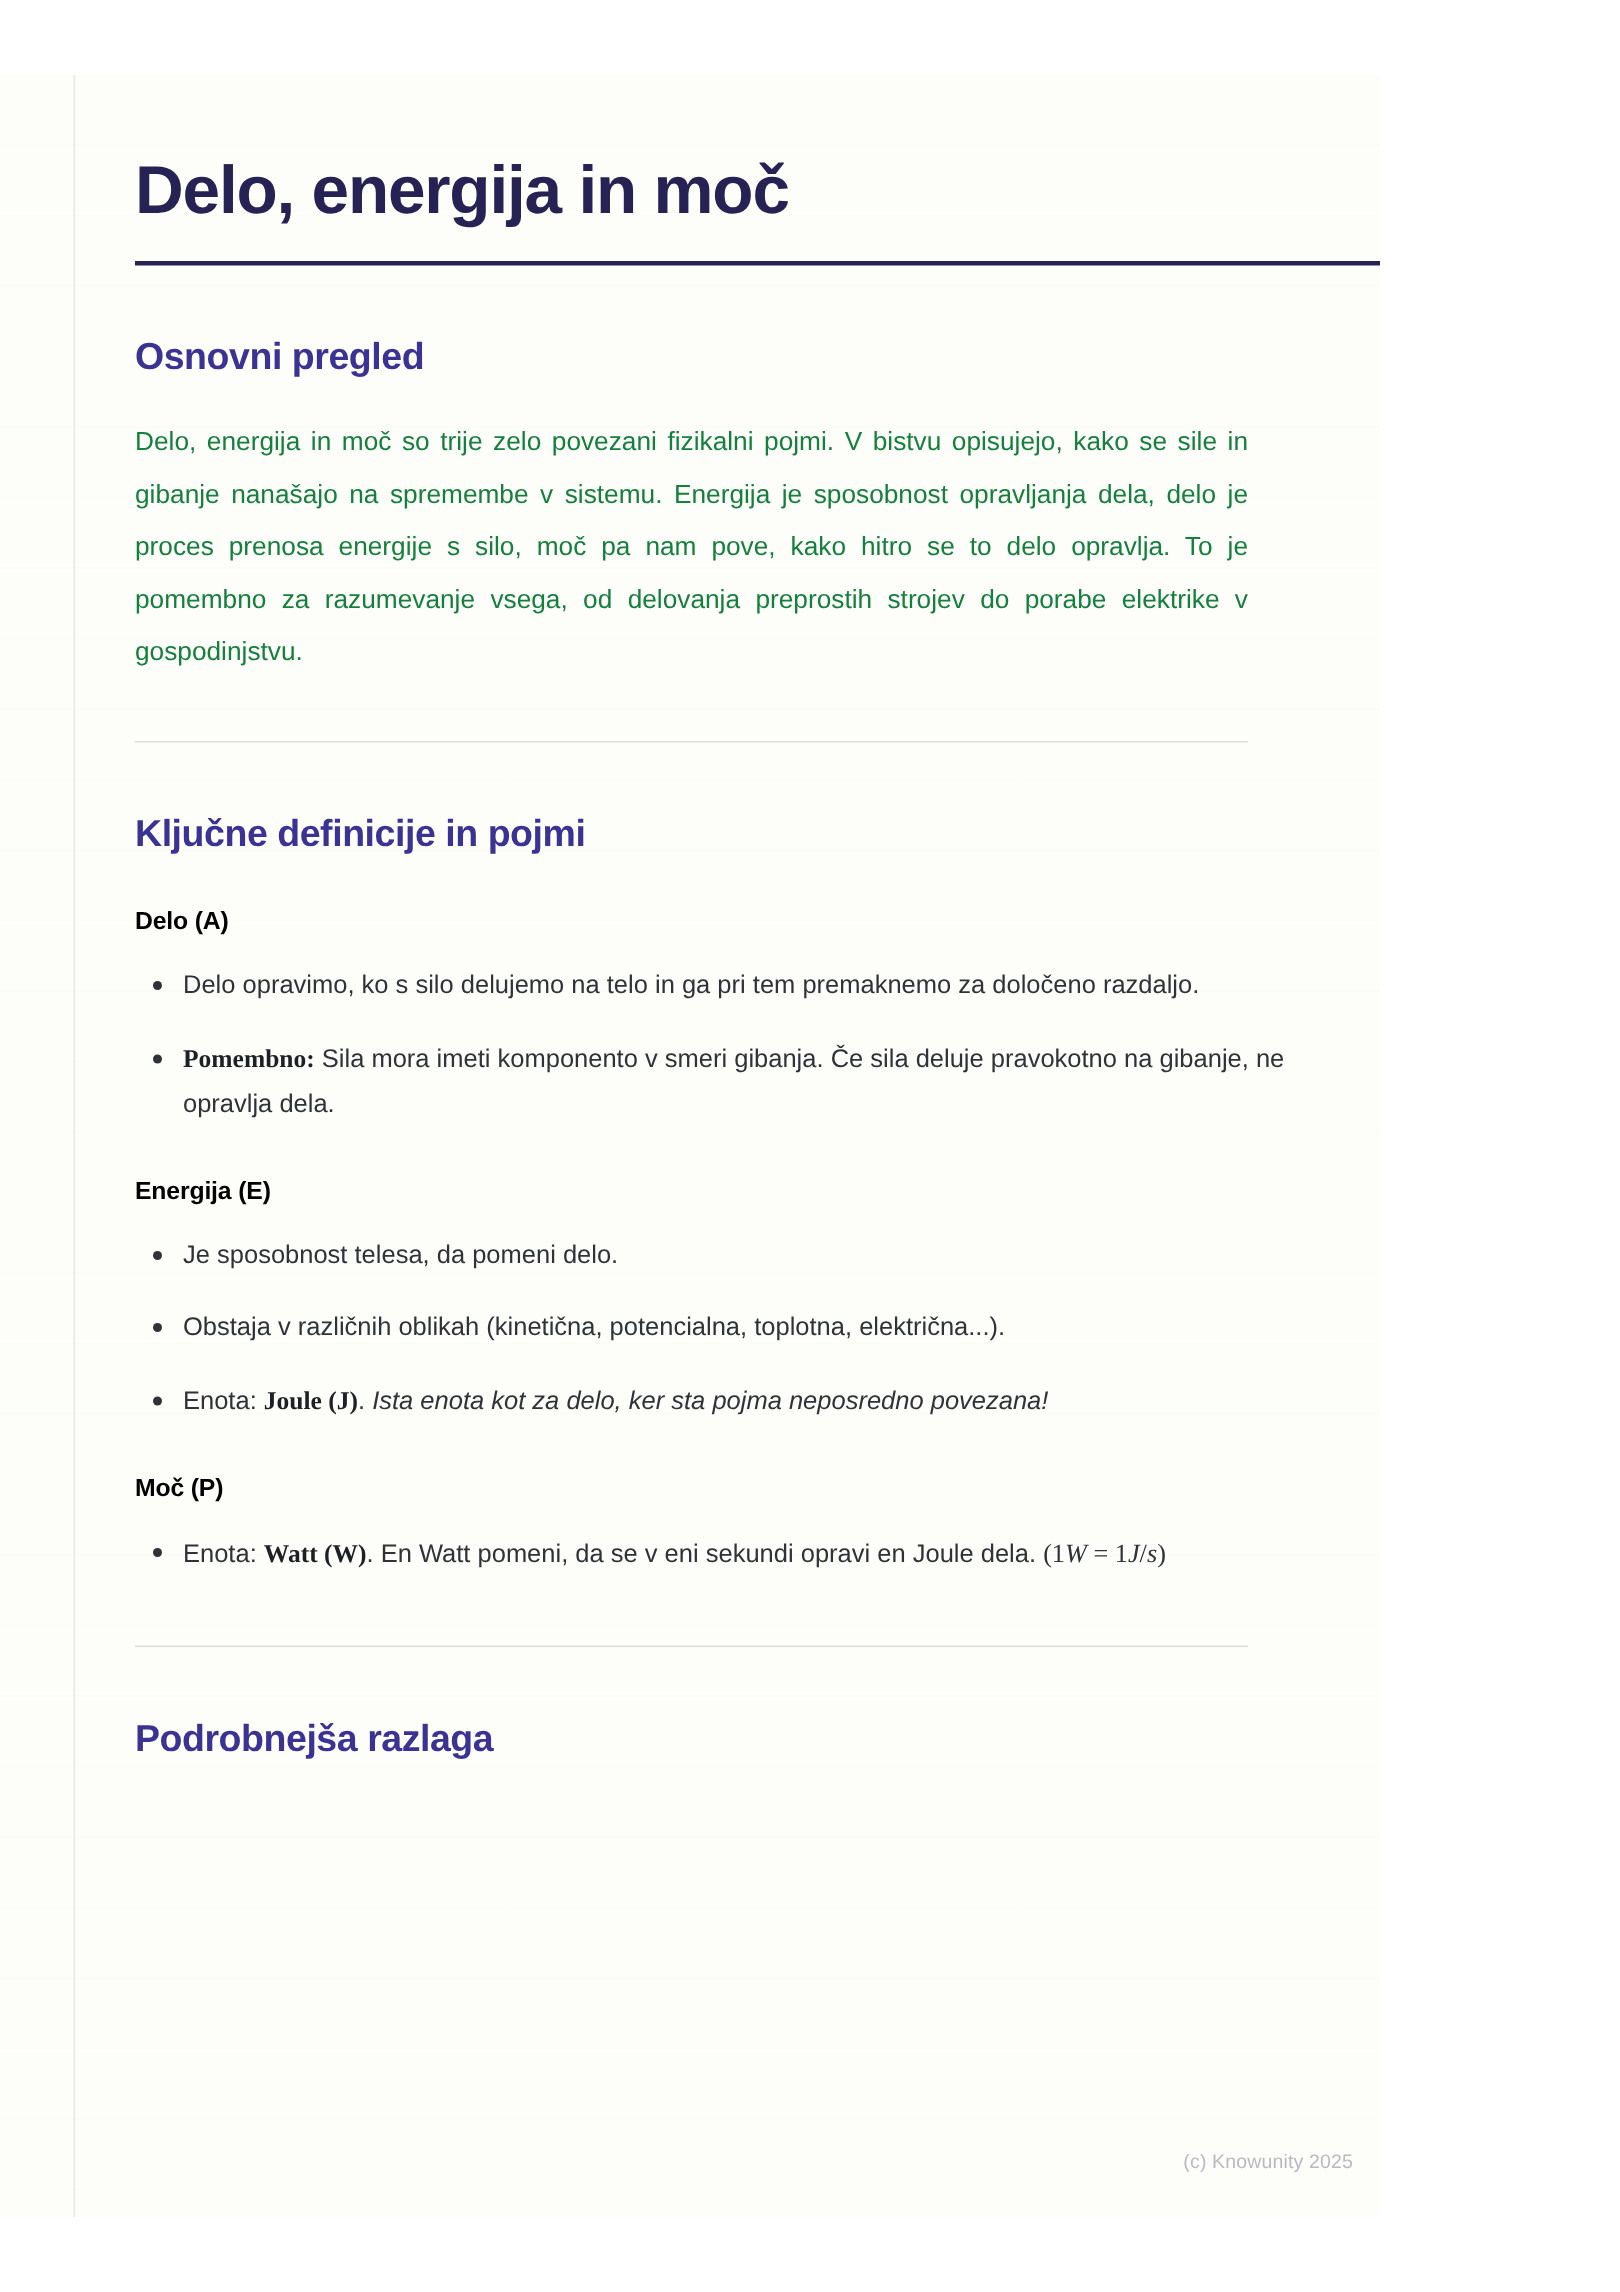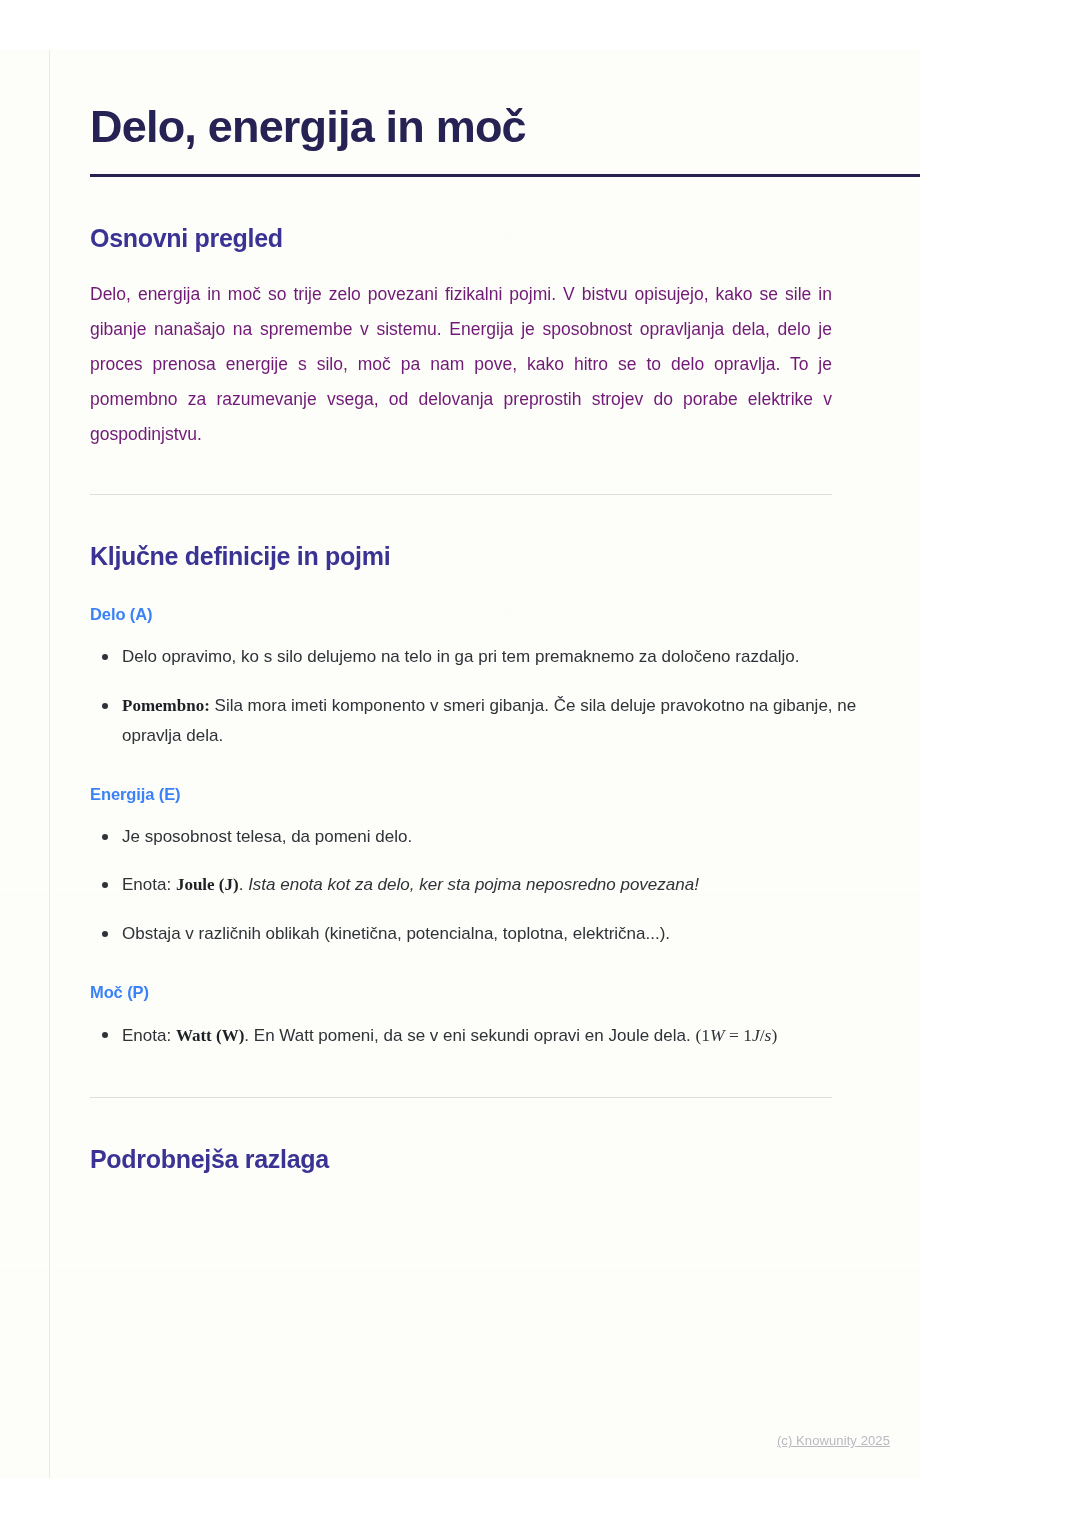--- a/index.html
+++ b/index.html
@@ -100,37 +100,37 @@
     color: #3a3393;
     line-height: 1.2;
   }
 
   .body-paragraph {
     margin: 0;
     padding-top: 24px;
     width: 742px;
     font-size: 17.5px;
     line-height: 2.0;
-    color: #701a75;
+    color: #15803d;
     text-align: justify;
   }
 
   .divider {
     margin-top: 42px;
     width: 742px;
     height: 1px;
     background: #dedede;
   }
 
   .term-heading {
     margin: 0;
     padding-top: 34px;
     font-size: 16.5px;
     font-weight: 700;
-    color: #3b82f6;
+    color: #000000;
     letter-spacing: -0.1px;
   }
 
   ul.bullet-list {
     margin: 0;
     padding: 18px 0 0 0;
     list-style: none;
   }
   ul.bullet-list li {
     position: relative;
@@ -155,27 +155,26 @@
   .b { font-weight: 700; color: #1d2024; font-family: Liberation Serif, serif; }
   .i { font-style: italic; }
   .math {
     font-family: "Liberation Serif", serif;
     font-size: 17.5px;
   }
   .math .v { font-style: italic; }
 
   .footer-credit {
     position: absolute;
-    right: 30px;
+    right: 18px;
     top: 1383px;
     font-size: 13px;
     color: #b9bac0;
     letter-spacing: 0.1px;
     white-space: nowrap;
-    text-decoration: underline;
   }
 </style>
 </head>
 <body>
 
 <div id="page-sheet">
   <div id="paper-texture"></div>
   <div id="margin-rule"></div>
   <div id="right-gutter-edge"></div>
   <div id="right-gutter"></div>
@@ -194,22 +193,22 @@
 
     <h3 class="term-heading">Delo (A)</h3>
     <ul class="bullet-list">
       <li><span>Delo opravimo, ko s silo delujemo na telo in ga pri tem premaknemo za določeno razdaljo.</span></li>
       <li><span class="b">Pomembno:</span><span> Sila mora imeti komponento v smeri gibanja. Če sila deluje pravokotno na gibanje, ne opravlja dela.</span></li>
     </ul>
 
     <h3 class="term-heading">Energija (E)</h3>
     <ul class="bullet-list">
       <li><span>Je sposobnost telesa, da pomeni delo.</span></li>
+      <li><span>Obstaja v različnih oblikah (kinetična, potencialna, toplotna, električna...).</span></li>
       <li><span>Enota: </span><span class="b">Joule (J)</span><span>. </span><span class="i">Ista enota kot za delo, ker sta pojma neposredno povezana!</span></li>
-      <li><span>Obstaja v različnih oblikah (kinetična, potencialna, toplotna, električna...).</span></li>
     </ul>
 
     <h3 class="term-heading">Moč (P)</h3>
     <ul class="bullet-list">
       <li><span>Enota: </span><span class="b">Watt (W)</span><span>. En Watt pomeni, da se v eni sekundi opravi en Joule dela. </span><span class="math">(1<span class="v">W</span> = 1<span class="v">J</span>/<span class="v">s</span>)</span></li>
     </ul>
 
     <div class="divider" style="margin-top:46px;"></div>
 
     <h2 class="section-heading">Podrobnejša razlaga</h2>

